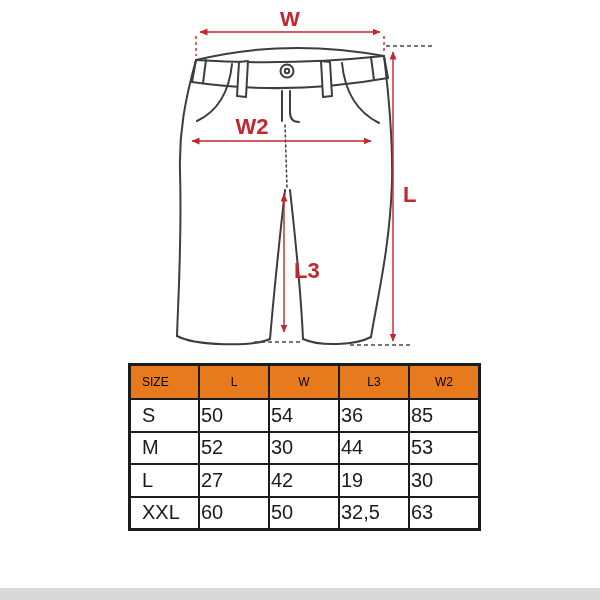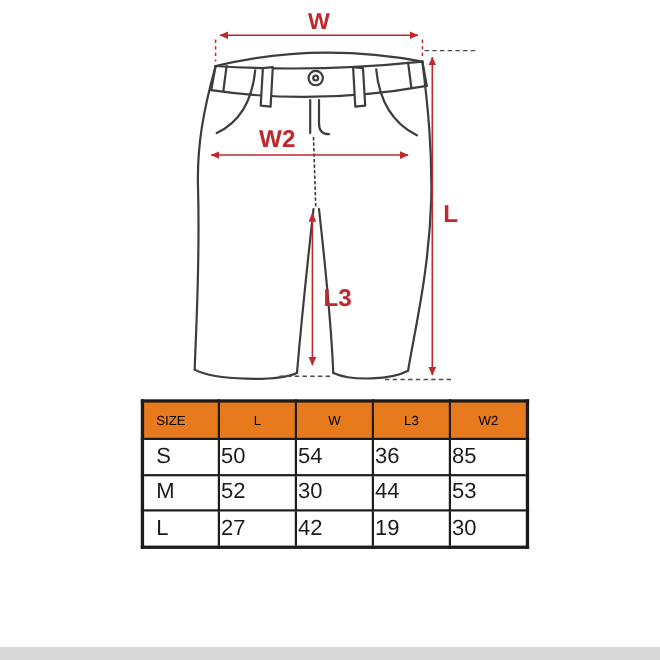--- a/index.html
+++ b/index.html
@@ -120,17 +120,24 @@
         <td>44</td>
         <td>53</td>
       </tr>
       <tr>
         <td>L</td>
         <td>27</td>
         <td>42</td>
         <td>19</td>
         <td>30</td>
       </tr>
+      <tr>
+        <td>XXL</td>
+        <td>60</td>
+        <td>50</td>
+        <td>32,5</td>
+        <td>63</td>
+      </tr>
     </tbody>
   </table>
 
   <div class="bottom-strip"></div>
 </div>
 
 </body></html>

